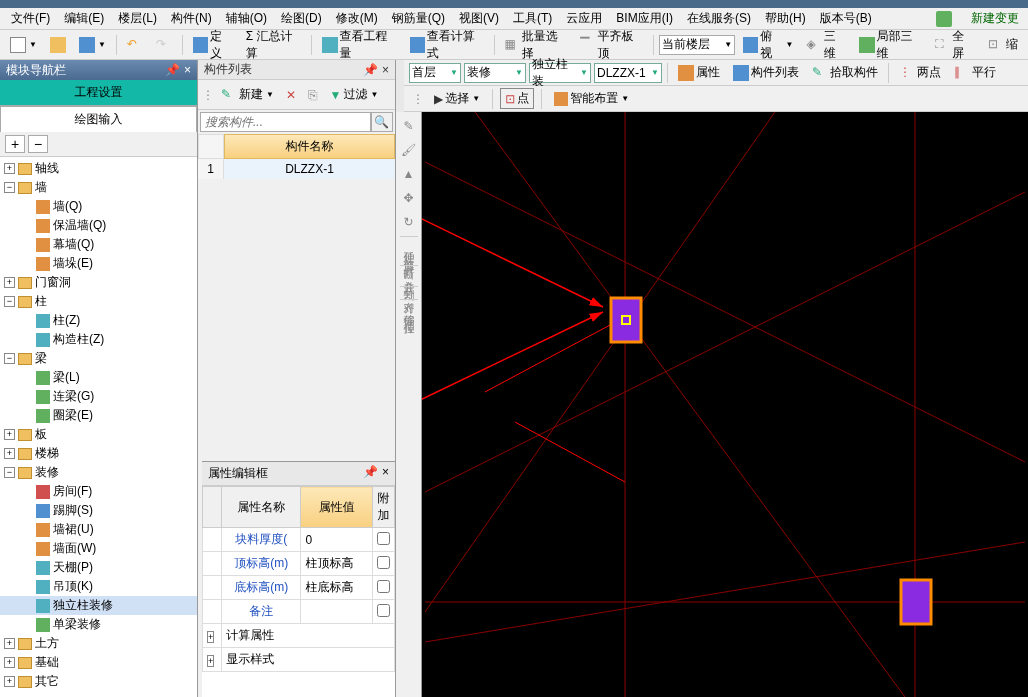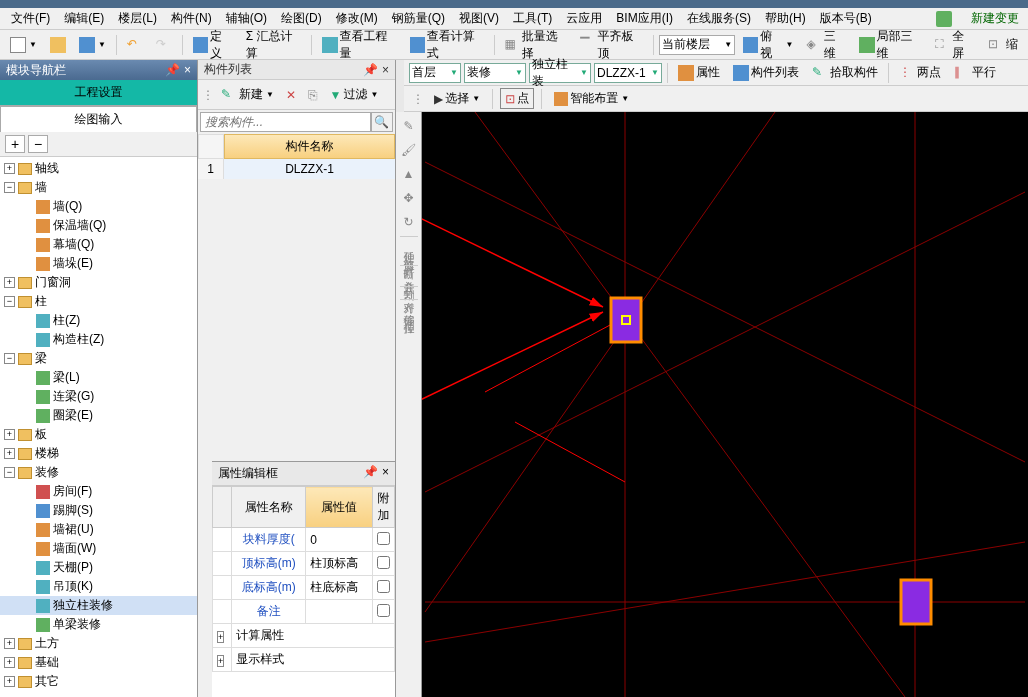--- a/index.html
+++ b/index.html
@@ -57,21 +57,21 @@
 .mid-search { padding: 2px; display: flex; }
 .mid-search input { flex: 1; border: 1px solid #aaa; padding: 2px 4px; font-style: italic; color: #888; }
 .mid-search button { width: 22px; border: 1px solid #aaa; background: #f0f0f0; cursor: pointer; }
 .comp-table { background: #f9a8d4; }
 .comp-th { background: linear-gradient(#fde8b8, #f8d080); text-align: center; padding: 3px; border: 1px solid #e0b860; }
 .comp-row { display: flex; background: #eaf2fb; }
 .comp-cell-num { width: 26px; text-align: center; padding: 3px; border-right: 1px solid #ddd; background: #f5f5f5; }
 .comp-cell-name { flex: 1; text-align: center; padding: 3px; }
 
 
-.prop-panel { position: absolute; bottom: 0; left: 14px; right: 0; height: 236px; background: #fde047; border-top: 1px solid #999; display: flex; flex-direction: column; }
+.prop-panel { position: absolute; bottom: 0; left: 4px; right: 0; height: 236px; background: #fde047; border-top: 1px solid #999; display: flex; flex-direction: column; }
 .prop-header { background: #e8e8e8; padding: 3px 6px; display: flex; justify-content: space-between; border-bottom: 1px solid #ccc; }
 .prop-table { flex: 1; background: #fff; overflow: auto; }
 .prop-table table { width: 100%; border-collapse: collapse; }
 .prop-table th { background: #f0f0f0; padding: 3px 4px; border: 1px solid #ccc; font-weight: normal; }
 .prop-table th.value-col { background: linear-gradient(#fde8b8, #f8d080); color: #000; }
 .prop-table td { padding: 3px 4px; border: 1px solid #ddd; }
 .prop-table td.name-col { color: #2050c0; text-align: center; }
 .prop-table td.expand-col { width: 14px; text-align: center; }
 
 

